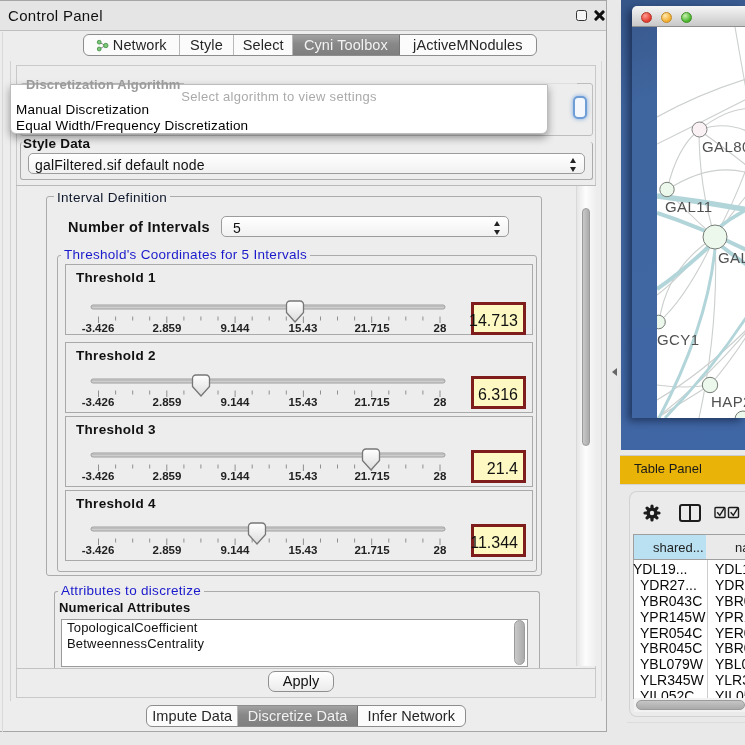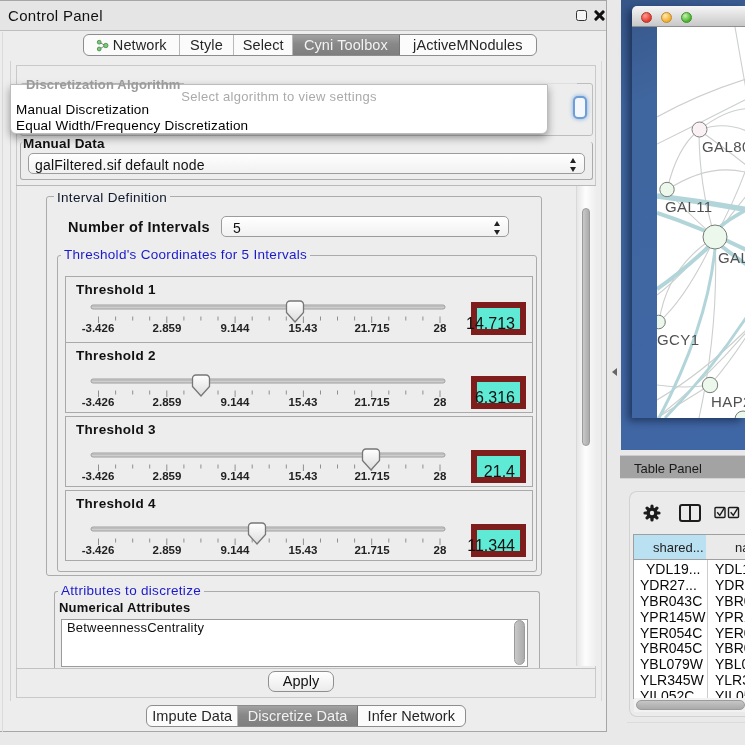--- a/index.html
+++ b/index.html
@@ -39,22 +39,22 @@
      border-bottom:5px solid #222; }
   .steppers:after { content:""; position:absolute; left:0; bottom:1px;
      border-left:3.5px solid transparent; border-right:3.5px solid transparent;
      border-top:5px solid #222; }
   .tblock { position:absolute; left:65px; width:467.5px; height:71px;
      border:1px solid #a9a9a9; background:#ededed; }
   .btitle { position:absolute; left:10px; top:5px; font-size:13.5px; letter-spacing:0.3px; font-weight:bold; color:#111; }
   .bsvg { position:absolute; }
   .ticklab { position:absolute; width:60px; text-align:center;
      font-size:11.5px; font-weight:bold; color:#222; }
-  .valbox { position:absolute; left:470.5px; width:55.5px; height:33px; background:#5eead4;
-     border:6px solid #7f1d1d; }
+  .valbox { position:absolute; left:470.5px; width:55.5px; height:33px; background:#fef9c3;
+     border:3px solid #7f1d1d; }
   .valbox span { position:absolute; right:5px; top:7px; font-size:16px; color:#111; }
   
   .vsb-track { position:absolute; background:#f4f4f4; border-left:1px solid #d9d9d9; }
   .vsb-thumb { position:absolute; background:linear-gradient(90deg,#c9c9c9,#ababab);
      border:1px solid #9b9b9b; border-radius:7px; }
   
   #popup { position:absolute; left:10px; top:84px; width:538px; height:50px;
      background:#ffffff; border:1px solid #bcbcbc; border-radius:1px 1px 6px 6px;
      box-shadow:0 4px 9px rgba(0,0,0,0.38); }
   #popup .i1 { position:absolute; left:0; top:4px; width:100%; text-align:center;
@@ -72,22 +72,22 @@
   #blueframe { position:absolute; left:621px; top:0; width:124px; height:450px;
      background:linear-gradient(160deg,#365689 0%,#40669f 22%,#4067a5 100%); }
   #netwin { position:absolute; left:632px; top:6px; width:113px; height:412px;
      box-shadow:-4px 3px 9px rgba(5,15,40,0.55); border-radius:5px 0 0 0; }
   #nettitle { position:absolute; left:0; top:0; width:100%; height:21px;
      background:linear-gradient(#f6f6f6,#c8c8c8); border-bottom:1px solid #909090;
      border-radius:5px 0 0 0; }
   .light { position:absolute; top:5.5px; width:11px; height:11px; border-radius:50%; }
   #canvas { position:absolute; left:0; top:21px; width:113px; height:391px;
      background:#fff; overflow:hidden;margin-left:25px; }
-  #tpbar { position:absolute; left:620px; top:455px; width:125px; height:24px;
-     background:#a3a3a3; border-top:1px solid #cccccc; border-bottom:1px solid #d4d4d4; }
+  #tpbar { position:absolute; left:620px; top:455px; width:125px; height:30px;
+     background:#eab308; border-top:1px solid #cccccc; border-bottom:1px solid #d4d4d4; }
   #tpbar span { position:absolute; left:14px; top:5px; font-size:13px; color:#1a1a1a; }
   #tablewrap { position:absolute; left:629px; top:491px; width:116px; height:226px;
      background:#ebebeb; border:1px solid #d2d2d2; border-right:none; border-radius:8px 0 0 8px; }
   .hdrcell { position:absolute; top:43px; height:26px; font-size:13px; color:#222;
      border:1px solid #9f9f9f; }
   .trow { position:absolute; font-size:14px; color:#0a0a0a; white-space:nowrap; }
 </style></head>
 <body>
 
 <div id="win">
@@ -117,21 +117,21 @@
   <div class="abs" style="left:2px;top:31px;width:1px;height:700px;background:#dadada;"></div>
   <div class="abs" style="left:10px;top:60px;width:1px;height:640px;background:#d2d2d2;"></div>
   <div class="abs" style="left:601px;top:60px;width:1px;height:640px;background:#d9d9d9;"></div>
 </div>
 
 <div class="abs" style="left:20px;top:83px;width:573px;height:53px;border:1px solid #bdbdbd;border-radius:3px;"></div>
 
 <div class="abs" style="left:573px;top:96px;width:14px;height:23px;border:2px solid #6f9ed6;border-radius:5px;background:#f4f8fc;box-shadow:0 0 4px rgba(90,150,220,0.8);"></div>
 
 <div class="gbox" style="left:20px;top:142px;width:573px;height:38px;border-top:none;"></div>
-<div class="abs b" style="left:23px;top:136px;font-size:13.5px;letter-spacing:0.2px;color:#111;">Manual Data</div>
+<div class="abs b" style="left:23px;top:136px;font-size:13.5px;letter-spacing:0.2px;color:#111;">Style Data</div>
 <div class="combo" style="left:28px;top:153px;width:557px;">
   <span class="cv">galFiltered.sif default node</span>
     <span class="steppers"></span>
 </div>
 
 <div class="abs" style="left:16px;top:185px;width:580px;height:1px;background:#b9b9b9;"></div>
 <div class="vsb-track" style="left:576px;top:186px;width:20px;height:480px;background:linear-gradient(90deg,#e6e6e6,#fdfdfd 45%,#eeeeee);"></div>
 <div class="vsb-thumb" style="left:582px;top:208px;width:8px;height:238px;"></div>
 
 <div class="gbox" style="left:46px;top:196px;width:496px;height:380px;"></div>
@@ -144,21 +144,21 @@
 <div class="gbox" style="left:57px;top:255px;width:480px;height:317px;"></div>
 <div class="gtitle" style="left:61px;top:247px;color:#1a1acc;">Threshold's Coordinates for 5 Intervals</div>
 <svg width="0" height="0">
     <defs>
       <linearGradient id="thumbgrad" x1="0" y1="0" x2="0" y2="1">
         <stop offset="0" stop-color="#ffffff"></stop>
         <stop offset="1" stop-color="#dcdcdc"></stop>
       </linearGradient>
     </defs>
   </svg>
-<div class="tblock" style="top:276px;padding-left:18px;">
+<div class="tblock" style="top:264px;padding-left:18px;">
   <div class="btitle">Threshold 1</div>
 </div>
 <svg class="bsvg" style="left:65px;top:268px;" width="468" height="71" viewBox="0 0 468 71">
   <rect x="26" y="37" width="354" height="4" rx="2" fill="#d2d2d2" stroke="#9e9e9e" stroke-width="1"></rect>  
     <rect x="27" y="38" width="352" height="1.2" fill="#bdbdbd"></rect>  
     <line x1="33.5" y1="48.5" x2="33.5" y2="55.0" stroke="#8f8f8f" stroke-width="1"></line>
     <line x1="50.6" y1="48.5" x2="50.6" y2="52.5" stroke="#8f8f8f" stroke-width="1"></line>
     <line x1="67.7" y1="48.5" x2="67.7" y2="52.5" stroke="#8f8f8f" stroke-width="1"></line>
     <line x1="84.7" y1="48.5" x2="84.7" y2="52.5" stroke="#8f8f8f" stroke-width="1"></line>
     <line x1="101.8" y1="48.5" x2="101.8" y2="55.0" stroke="#8f8f8f" stroke-width="1"></line>
@@ -284,20 +284,21 @@
 </svg>
 <div class="ticklab" style="left:68px;top:544px;">-3.426</div><div class="ticklab" style="left:137px;top:544px;">2.859</div><div class="ticklab" style="left:205px;top:544px;">9.144</div><div class="ticklab" style="left:273px;top:544px;">15.43</div><div class="ticklab" style="left:342px;top:544px;">21.715</div><div class="ticklab" style="left:410px;top:544px;">28</div>
 <div class="valbox" style="top:524px;">
     <span>11.344</span>
   </div>
 
 <div class="gbox" style="left:54px;top:591px;width:486px;height:78px;border-bottom:none;border-radius:3px 3px 0 0;"></div>
 <div class="gtitle" style="left:58px;top:583px;color:#1a1acc;">Attributes to discretize</div>
 <div class="abs b" style="left:59px;top:600px;font-size:13px;letter-spacing:0.2px;color:#111;">Numerical Attributes</div>
 <div id="attrlist">
+  <div>TopologicalCoefficient</div>
   <div>BetweennessCentrality</div>
 </div>
 <div class="vsb-thumb" style="left:514px;top:620px;width:11px;height:45px;"></div>
 <div class="abs" style="left:16px;top:668px;width:580px;height:1px;background:#c2c2c2;"></div>
 <div class="abs" style="left:17px;top:669px;width:578px;height:28px;background:#ededed;"></div>
 <div id="applybtn">Apply</div>
 <div class="seg" style="left:146px;top:705px;width:320px;">
   <div class="tab" style="width:92px;">Impute Data</div>
   <div class="tab sel" style="width:120px;">Discretize Data</div>
   <div class="tab" style="width:108px;">Infer Network</div>
@@ -401,21 +402,21 @@
 </svg>
 
 <div class="abs" style="left:633px;top:534px;width:112px;height:165px;background:#fff;border-left:1px solid #a5a5a5;overflow:hidden;"></div>
 <div class="hdrcell" style="left:633px;top:534px;width:74px;background:#b9e1f2;">
     <span style="position:absolute;left:19px;top:5px;">shared...</span>
   </div>
 <div class="hdrcell" style="left:706px;top:534px;width:40px;background:#eaeaea;border-left:none;">
     <span style="position:absolute;left:29px;top:5px;">na</span>
   </div>
 <div class="abs" style="left:633px;top:560px;width:112px;height:138px;overflow:hidden;">
-  <div class="trow" style="left:13px;top:1px;">YDL19...</div>
+  <div class="trow" style="left:0;top:1px;">YDL19...</div>
     <div class="trow" style="left:82px;top:1px;">YDL19</div>
     <div class="trow" style="left:7px;top:17px;">YDR27...</div>
     <div class="trow" style="left:82px;top:17px;">YDR27</div>
     <div class="trow" style="left:7px;top:33px;">YBR043C</div>
     <div class="trow" style="left:82px;top:33px;">YBR04</div>
     <div class="trow" style="left:7px;top:49px;">YPR145W</div>
     <div class="trow" style="left:82px;top:49px;">YPR14</div>
     <div class="trow" style="left:7px;top:65px;">YER054C</div>
     <div class="trow" style="left:82px;top:65px;">YER05</div>
     <div class="trow" style="left:7px;top:80px;">YBR045C</div>

